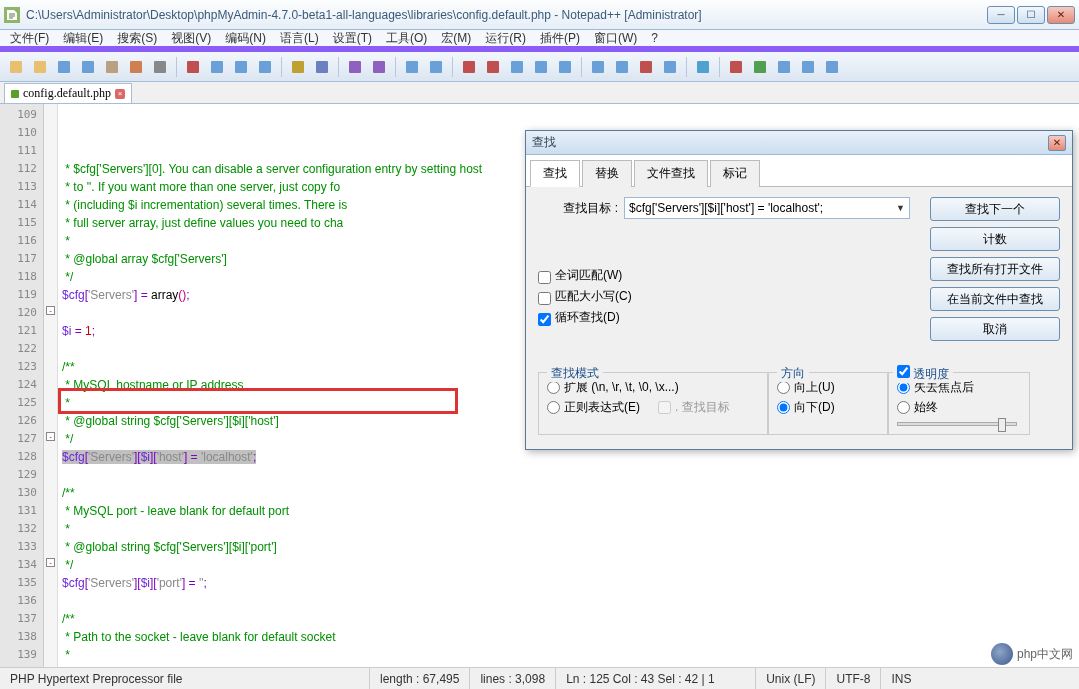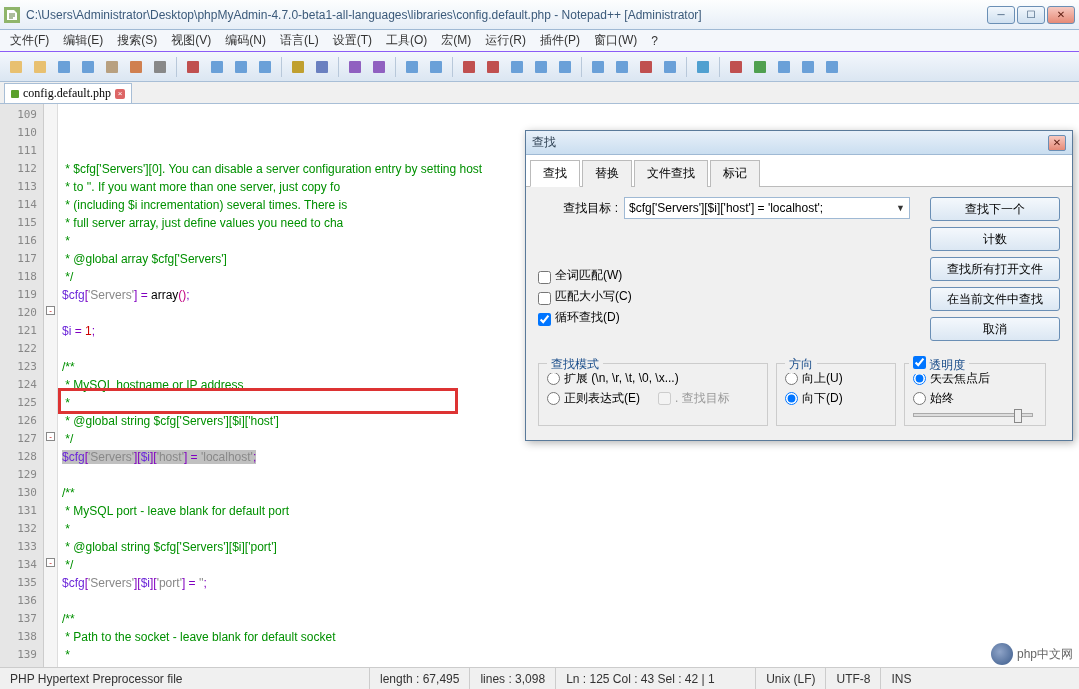--- a/index.html
+++ b/index.html
@@ -4,21 +4,21 @@
 <style>
 *{box-sizing:border-box;margin:0;padding:0;font-family:"Microsoft YaHei",Tahoma,sans-serif;font-size:12px}
 body{background:#f0f0f0;overflow:hidden;width:1079px;height:689px;position:relative}
 .window{display:flex;flex-direction:column;height:100%}
 .titlebar{height:30px;background:linear-gradient(#fdfefe,#e6eef7);display:flex;align-items:center;padding:0 4px;border-bottom:1px solid #9fb9d4}
 .titlebar .icon{width:16px;height:16px;margin-right:6px}
 .titlebar .title{flex:1;color:#3b5a7a}
 .winbtns{display:flex;gap:2px}
 .winbtn{width:28px;height:18px;border:1px solid #6a8fb5;border-radius:3px;background:linear-gradient(#f2f7fc,#cfe0f0);display:flex;align-items:center;justify-content:center;font-size:10px;color:#2b4a6a}
 .winbtn.close{background:linear-gradient(#f7c9c0,#e68a77);color:#5a1a0f}
-.menubar{height:22px;background:#f4f7fb;display:flex;align-items:center;gap:14px;padding:0 10px;border-bottom:1px solid #8b5cf6}
+.menubar{height:22px;background:#f4f7fb;display:flex;align-items:center;gap:14px;padding:0 10px;border-bottom:6px solid #8b5cf6}
 .menubar span{color:#333;cursor:default}
 .toolbar{height:30px;background:linear-gradient(#f3f7fc,#dbe6f2);border-bottom:1px solid #a8bed6;display:flex;align-items:center;padding:0 6px;gap:4px}
 .tbtn{width:20px;height:20px;border:1px solid transparent;border-radius:2px;display:flex;align-items:center;justify-content:center}
 .tbtn svg{width:14px;height:14px}
 .tsep{width:1px;height:20px;background:#b8c8da;margin:0 2px}
 .tabbar{height:22px;background:#f0f0f0;display:flex;align-items:flex-end;padding-left:4px;border-bottom:1px solid #a8bed6}
 .tab{height:20px;background:#fff;border:1px solid #a8bed6;border-bottom:none;display:flex;align-items:center;padding:0 6px;gap:4px}
 .tab .dot{width:8px;height:8px;background:#5aa02c;border-radius:1px}
 .tab .close{width:10px;height:10px;background:#d66;border-radius:2px;font-size:8px;color:#fff;display:flex;align-items:center;justify-content:center}
 .editor{flex:1;display:flex;background:#fff;position:relative;overflow:hidden}
@@ -44,21 +44,21 @@
 .row1 label{width:80px;text-align:right;margin-right:6px}
 .combo{flex:1;height:22px;border:1px solid #9fb9d4;background:#fff;display:flex;align-items:center;padding:0 4px;font-family:sans-serif;margin-right:8px}
 .dbtn{width:130px;height:24px;border:1px solid #6a8fb5;background:linear-gradient(#f4f8fc,#dbe7f3);border-radius:3px;display:flex;align-items:center;justify-content:center;cursor:default;margin-bottom:6px}
 .leftcol{float:left}
 .rightcol{float:right;display:flex;flex-direction:column;align-items:flex-end}
 .chk{display:flex;align-items:flex-end;gap:4px;margin-bottom:4px}
 .chk input{width:13px;height:13px}
 .grp{border:1px solid #ccc;padding:6px 8px 8px;margin-top:6px;position:relative}
 .grp .legend{position:absolute;top:-8px;left:8px;background:#f0f0f0;padding:0 4px;color:#1a4d8a}
 .rad{display:flex;align-items:center;gap:4px;margin-bottom:3px}
-.lower{display:flex;gap:8px;margin-top:10px;clear:both}
+.lower{display:flex;margin-top:19px;clear:both}
 .lower .grp{flex:0 0 auto}
 .g1{width:230px}.g2{width:120px}.g3{width:142px}
 .slider{width:120px;height:4px;background:#ddd;border:1px solid #aaa;position:relative;margin-top:6px}
 .slider .thumb{position:absolute;right:10px;top:-5px;width:8px;height:14px;background:#eee;border:1px solid #888}
 .dropdown-arrow{margin-left:auto;font-size:9px;color:#333}
 .watermark{position:absolute;right:6px;bottom:24px;display:flex;align-items:center;gap:4px;color:#666;font-size:11px}
 .watermark .logo{width:22px;height:22px;background:radial-gradient(circle at 40% 40%,#8fa4c8,#3a5a8a);border-radius:50%}
 </style>
 </head>
 <body>

